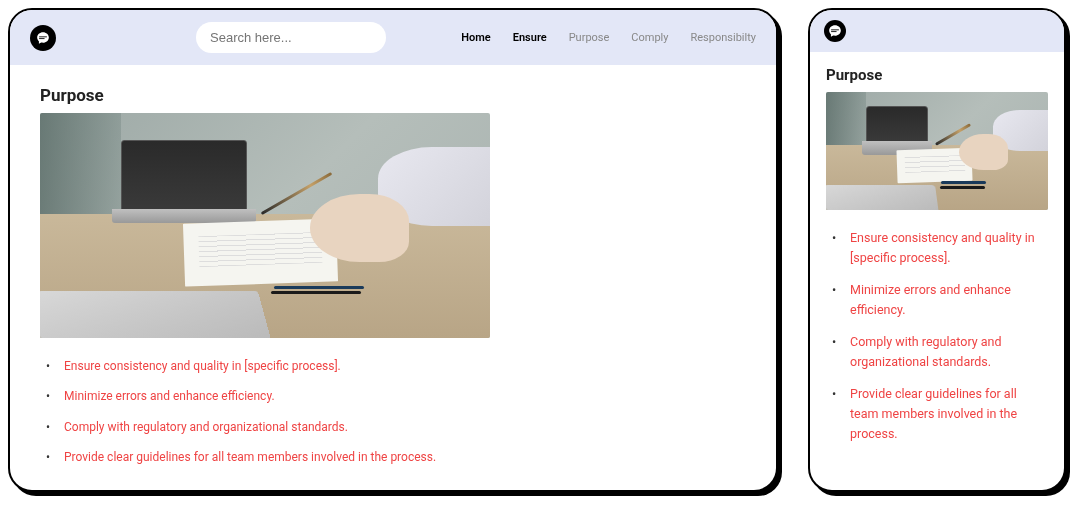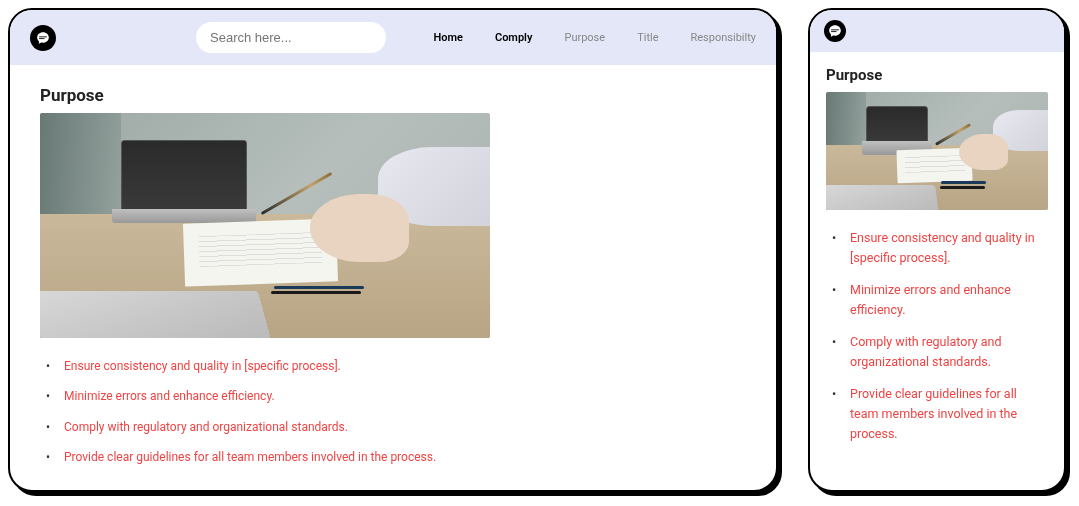--- a/index.html
+++ b/index.html
@@ -64,21 +64,21 @@
       border-radius: 18px;
       padding: 8px 14px;
       font-size: 13px;
       width: 190px;
       outline: none;
       color: #888;
       margin-left: 120px;
     }
     .nav {
       display: flex;
-      gap: 32px;
+      gap: 22px;
       margin-left: auto;
       font-size: 11px;
     }
     .nav-item {
       color: #888;
       cursor: pointer;
     }
     .nav-item.active {
       color: #000;
       font-weight: 600;
@@ -277,23 +277,23 @@
   <div class="header">
     <div class="logo">
       <svg viewBox="0 0 24 24" fill="none">
         <path d="M12 2C6.5 2 2 6 2 11c0 2.5 1.2 4.8 3 6.4V22l4-2.2c1 .2 2 .2 3 .2 5.5 0 10-4 10-9S17.5 2 12 2z" fill="#fff"></path>
         <path d="M6 10h12M6 13h8" stroke="#000" stroke-width="1.5" stroke-linecap="round"></path>
       </svg>
     </div>
     <input class="search" type="text" placeholder="Search here..." style="">
     <div class="nav">
       <span class="nav-item active">Home</span>
-      <span class="nav-item active">Comply</span>
+      <span class="nav-item active">Ensure</span>
       <span class="nav-item">Purpose</span>
-      <span class="nav-item">Title</span>
+      <span class="nav-item">Comply</span>
       <span class="nav-item">Responsibilty</span>
     </div>
   </div>
   <div class="content">
     <h2 class="section-title">Purpose</h2>
     <div class="hero-image">
       <div class="scene">
         <div class="reflection"></div>
         <div class="desk"></div>
         <div class="laptop1"></div>

